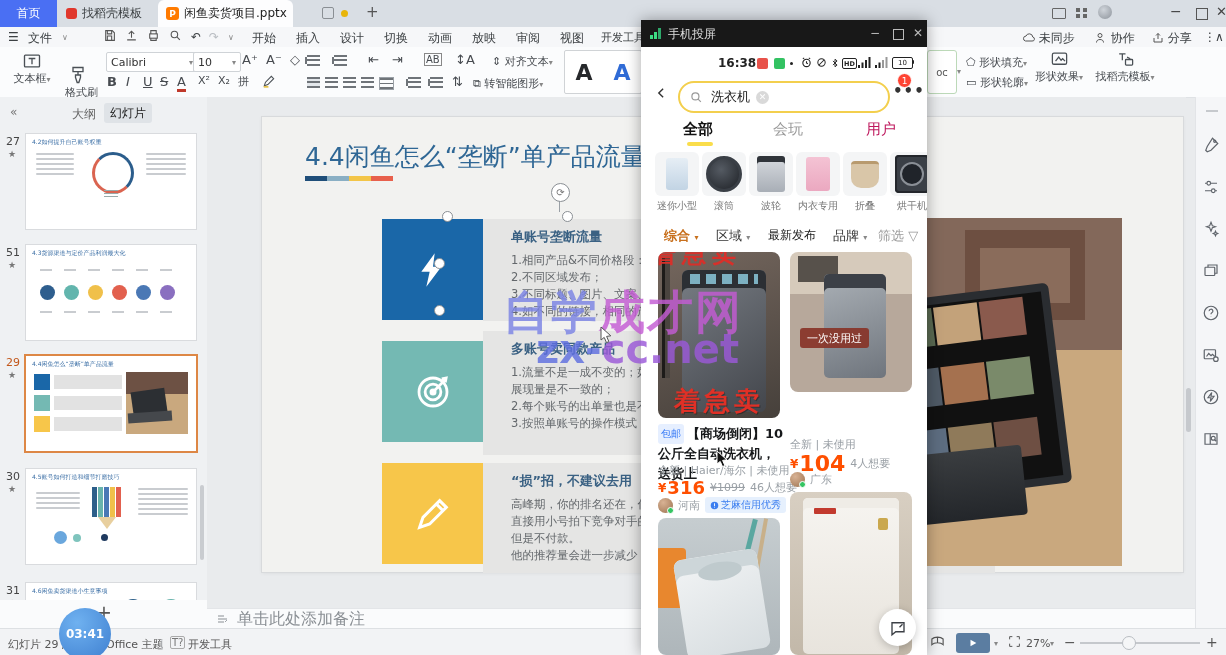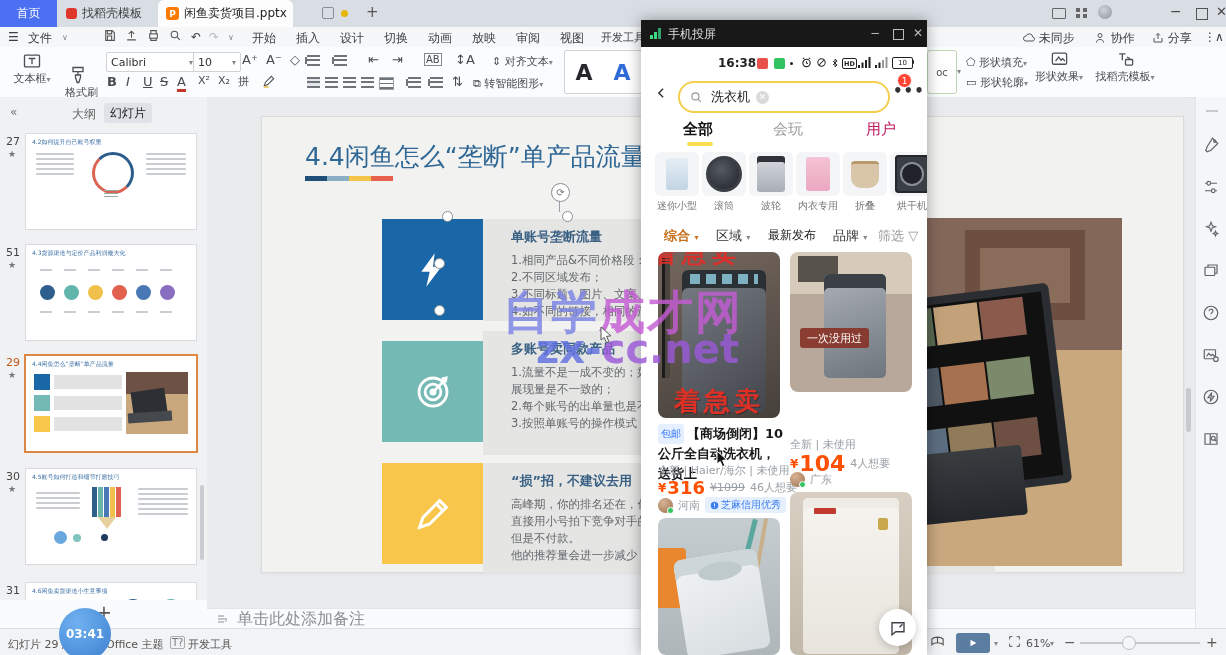--- a/index.html
+++ b/index.html
@@ -716,21 +716,21 @@
     <svg width="10" height="10" viewBox="0 0 24 24" fill="#fff">
         <path d="M6 4l14 8-14 8z"></path>
       </svg>
   </div>
   <span class="r caret" style="left:994px;top:10px">▾</span>
   <span class="r" style="left:1008px;top:6px">
       <svg width="13" height="13" viewBox="0 0 24 24" fill="none" stroke="#555" stroke-width="1.8">
         <path d="M3 8V3h5M16 3h5v5M21 16v5h-5M8 21H3v-5"></path>
       </svg>
     </span>
-  <span class="r" style="left:1026px;top:8px">61%</span>
+  <span class="r" style="left:1026px;top:8px">27%</span>
   <span class="r caret" style="left:1050px;top:10px">▾</span>
   <span class="r" style="left:1064px;top:5px;font-size:14px;color:#555">−</span>
   <span class="r" style="left:1080px;top:13px;width:120px;height:2px;background:#c5c8cc"></span>
   <span class="r" style="left:1122px;top:7px;width:12px;height:12px;border-radius:50%;background:#f5f6f7;border:1px solid #b9bdc2"></span>
   <span class="r" style="left:1206px;top:5px;font-size:14px;color:#555">+</span>
 </div>
 
 <div class="r cc timer">
     <span>03:41</span>
   </div>

